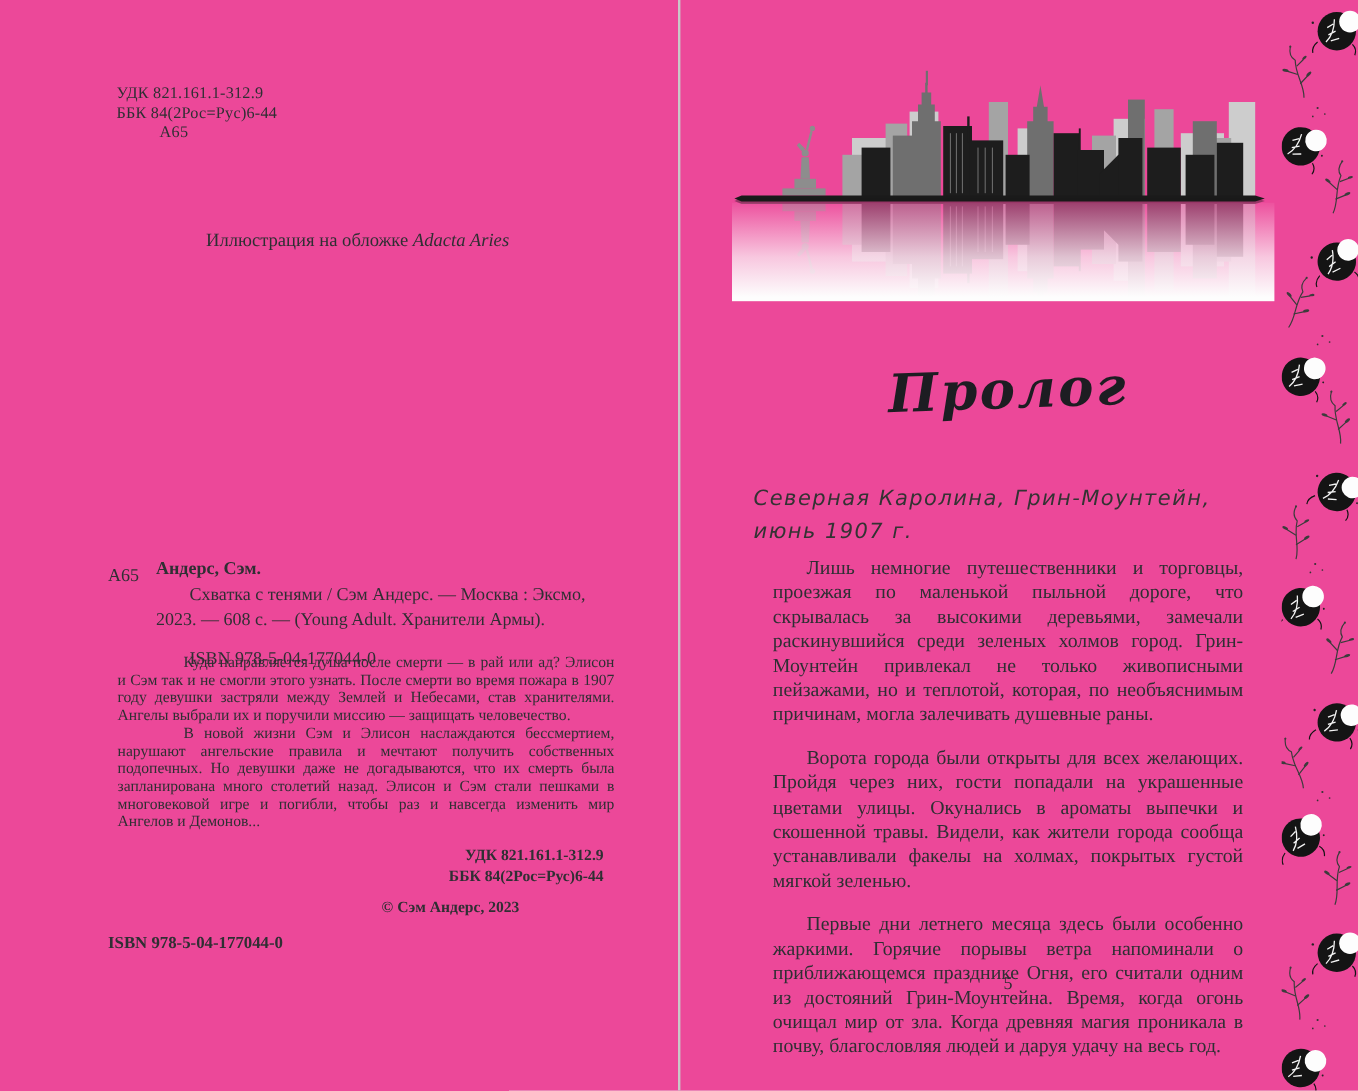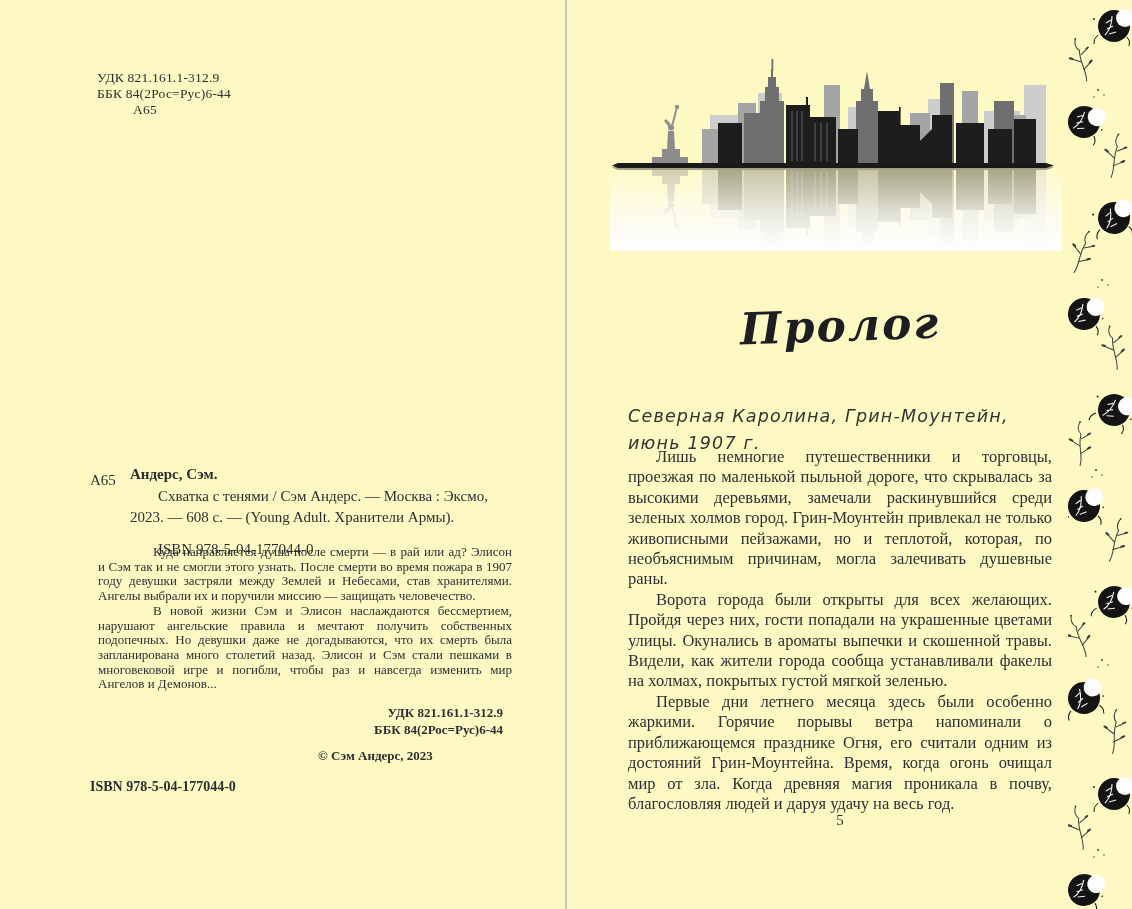--- a/index.html
+++ b/index.html
@@ -1,17 +1,17 @@
 <!DOCTYPE html>
 <html><head>
 <meta charset="utf-8">
 <style>
   html,body{margin:0;padding:0;background:#e9e9e9;}
   .spread{
-    position:relative;width:1132px;height:909px;background:#fef9c3;
+    position:relative;width:1132px;height:909px;background:#ec4899;
     overflow:hidden;font-family:"Liberation Serif","DejaVu Serif",serif;
     color:#2f2f33;
   }
   .abs{position:absolute;}
   
   .udk-top{left:97px;top:70px;font-size:13.5px;line-height:16px;letter-spacing:.2px;}
   .udk-top .shift{margin-left:36px;}
   .credits{left:88px;top:192px;width:420px;text-align:center;font-size:15.5px;}
   .credits .row2{margin-top:22px;}
   .credits i{font-style:italic;}
@@ -31,38 +31,39 @@
   
   .skyline{left:610px;top:57px;}
   .reflection-fade{left:610px;top:169px;width:452px;height:82px;
     background:linear-gradient(to bottom,rgba(253,253,253,.05),rgba(253,253,253,.7) 55%,#fdfdfd 96%);}
   .chapter-title{left:640px;top:300px;width:400px;text-align:center;margin:0;
     font-family:"DejaVu Serif",serif;font-style:italic;font-weight:600;
     font-size:44px;letter-spacing:2px;transform:rotate(-2deg);color:#1d1d22;}
   .dateline{left:628px;top:403px;font-family:"DejaVu Sans","Liberation Sans",sans-serif;
     font-style:italic;font-size:17.5px;line-height:27px;letter-spacing:1.2px;color:#333;}
   .body-text{left:628px;top:447px;width:424px;font-size:16.5px;line-height:20.4px;text-align:justify;}
-  .body-text p{margin:0;text-indent:28px;}
+  .body-text p{margin:16px;text-indent:28px;}
   .page-number{left:628px;top:812px;width:424px;text-align:center;font-size:15px;}
   
   .edge{right:0;top:0;}
 </style>
 </head>
 <body>
 
 <div class="spread">
 
   <section>
     <div class="abs udk-top">
       <div>УДК 821.161.1-312.9</div>
       <div>ББК 84(2Рос=Рус)6-44</div>
       <div class="shift">А65</div>
     </div>
 
     <div class="abs credits">
+      <div><span>Иллюстрация на обложке </span><i>Adacta Aries</i></div>
     </div>
 
     <div class="abs catalog">
       <span class="code">А65</span>
       <div class="author">Андерс, Сэм.</div>
       <div class="entry">Схватка с тенями / Сэм Андерс. — Москва : Эксмо, 2023. — 608 с. — (Young Adult. Хранители Армы).</div>
       <div class="isbn">ISBN 978-5-04-177044-0</div>
     </div>
 
     <div class="abs annotation">

